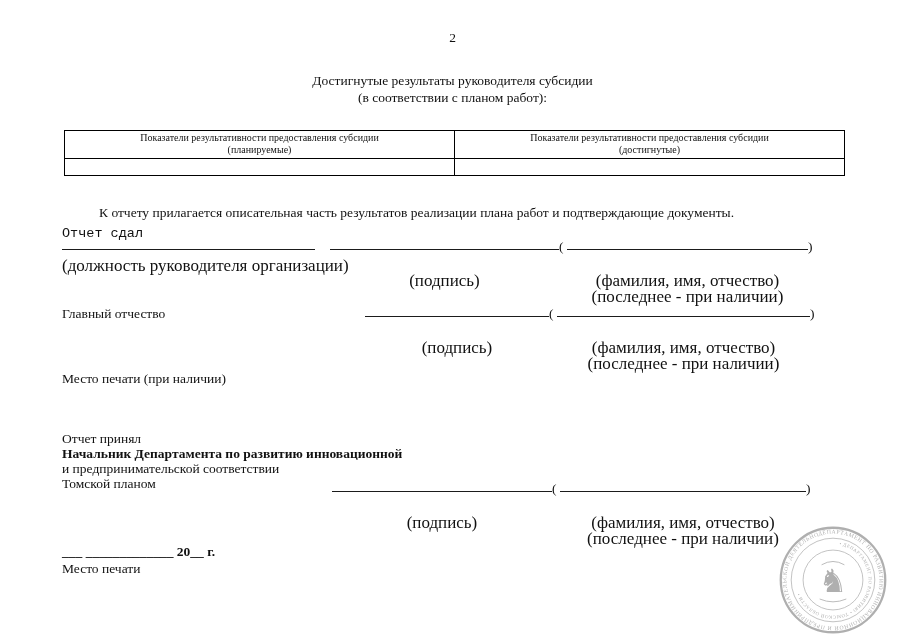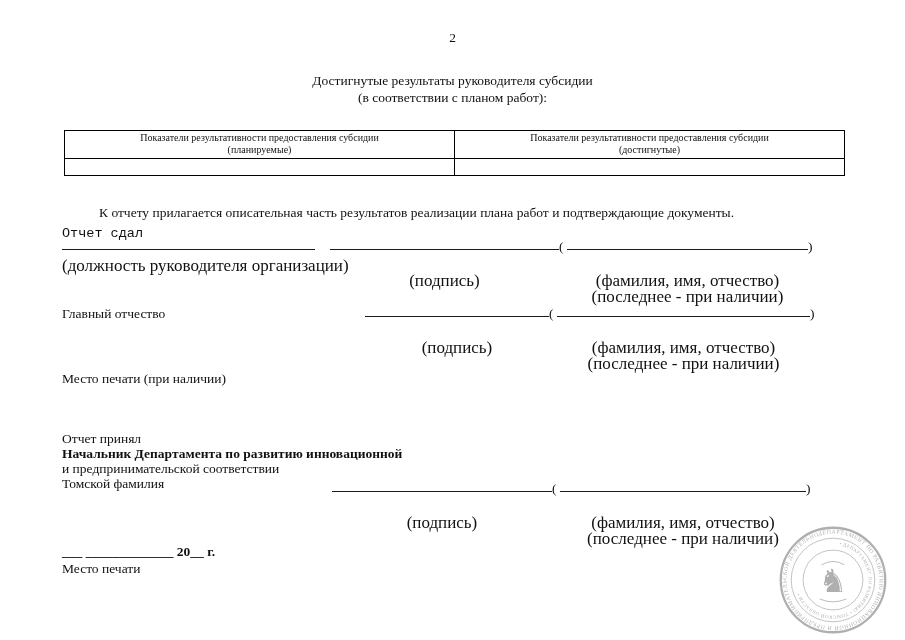--- a/index.html
+++ b/index.html
@@ -85,21 +85,21 @@
 
 <div class="cap c" style="left:365px; top:323px; width:184px;">(подпись)</div>
 <div class="cap c" style="left:557px; top:323px; width:253px;">(фамилия, имя, отчество)</div>
 <div class="cap c" style="left:557px; top:339px; width:253px;">(последнее - при наличии)</div>
 
 <div class="txt" style="left:62px; top:371px;">Место печати (при наличии)</div>
 
 <div class="txt" style="left:62px; top:431px;">Отчет принял</div>
 <div class="txt" style="left:62px; top:446px;font-weight:bold;">Начальник Департамента по развитию инновационной</div>
 <div class="txt" style="left:62px; top:461px;">и предпринимательской соответствии</div>
-<div class="txt" style="left:62px; top:476px;">Томской фамилия</div>
+<div class="txt" style="left:62px; top:476px;">Томской планом</div>
 
 <div class="uline" style="left:332px; top:480px; width:220px;"></div>
 <span class="paren" style="left:552px; top:481px;">(</span>
 <div class="uline" style="left:560px; top:480px; width:246px;"></div>
 <span class="paren" style="left:806px; top:481px;">)</span>
 
 <div class="cap c" style="left:332px; top:498px; width:220px;">(подпись)</div>
 <div class="cap c" style="left:560px; top:498px; width:246px;">(фамилия, имя, отчество)</div>
 <div class="cap c" style="left:560px; top:514px; width:246px;">(последнее - при наличии)</div>
 

